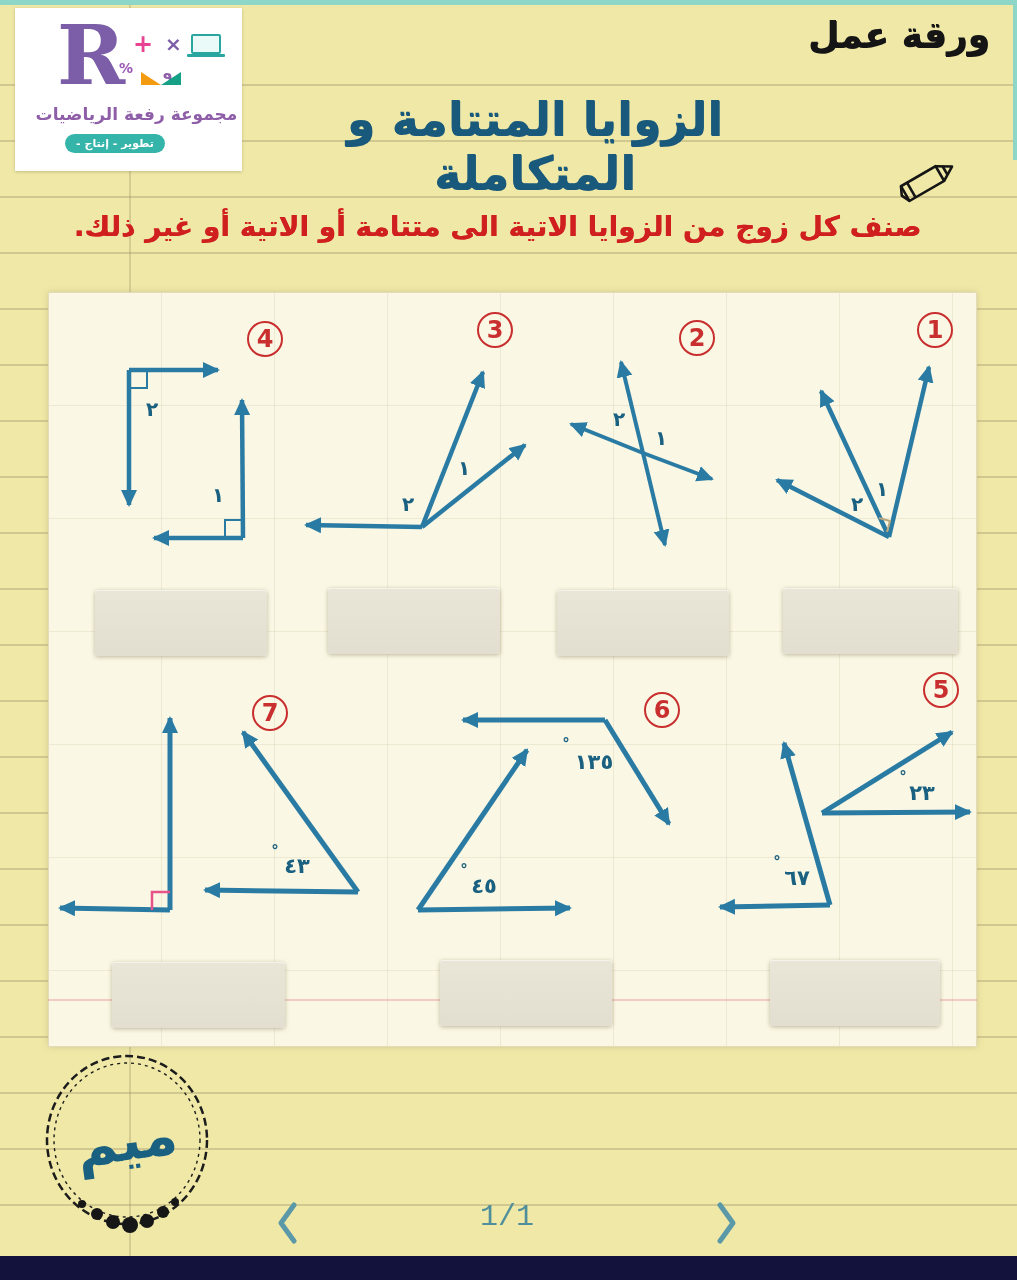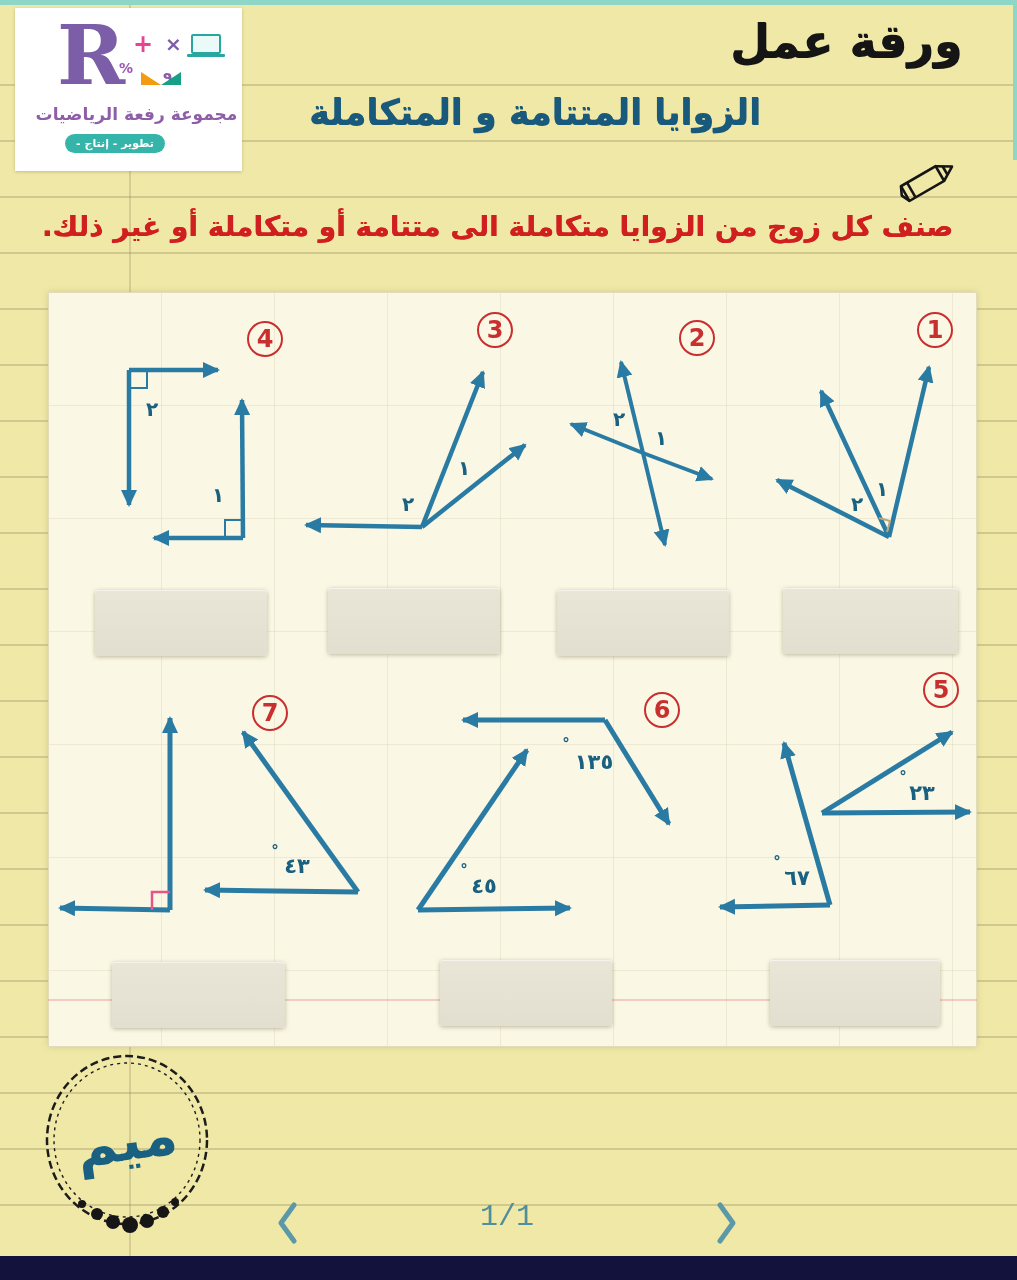--- a/index.html
+++ b/index.html
@@ -15,23 +15,23 @@
   .edge-top{left:0;top:0;width:1017px;height:5px;background:#8ed6c8;}
   .edge-right{right:0;top:0;width:4px;height:160px;background:#8ed6c8;}
   
   .logo-card{left:15px;top:8px;width:227px;height:163px;background:#ffffff;box-shadow:0 1px 3px rgba(120,110,70,.35);}
   .logo-r{position:absolute;left:42px;top:6px;font-family:"DejaVu Serif",serif;font-size:82px;font-weight:bold;color:#7b5ea7;line-height:1;}
   .logo-decor{position:absolute;font-weight:bold;}
   .logo-name{position:absolute;left:0;top:96px;width:100%;text-align:center;color:#8e5fa8;font-size:17px;font-weight:bold;direction:rtl;padding-left:16px;}
   .logo-badge{position:absolute;left:50px;top:126px;width:100px;height:19px;background:#35b5aa;border-radius:10px;color:#fff;
     font-size:11px;font-weight:bold;text-align:center;line-height:19px;direction:rtl;}
   
-  .worksheet-label{left:730px;top:14px;width:260px;text-align:left;font-size:46px;font-weight:bold;color:#151515;direction:rtl;
+  .worksheet-label{left:730px;top:14px;width:260px;text-align:right;font-size:36px;font-weight:bold;color:#151515;direction:rtl;
     text-shadow:0.6px 0.6px 0 #151515;}
-  .page-title{left:290px;top:92px;width:490px;text-align:center;font-size:35px;font-weight:bold;color:#19597c;direction:rtl;
+  .page-title{left:290px;top:92px;width:490px;text-align:center;font-size:46px;font-weight:bold;color:#19597c;direction:rtl;
     text-shadow:0.5px 0.5px 0 #19597c;}
   .instruction{left:40px;top:210px;width:915px;text-align:center;font-size:28px;font-weight:bold;color:#d01f1f;direction:rtl;
     text-shadow:0.4px 0.4px 0 #d01f1f;}
   
   .panel{left:48px;top:292px;width:929px;height:755px;background:#faf7e4;border:1px solid #e3dcba;
     background-image:
       repeating-linear-gradient(to right, transparent 0 112px, rgba(205,195,160,.28) 112px 113px),
       repeating-linear-gradient(to bottom, transparent 0 112px, rgba(205,195,160,.28) 112px 113px);
     box-shadow:0 0 6px rgba(160,150,110,.35);}
   .panel-pinkline{left:48px;top:999px;width:929px;height:2px;background:rgba(225,120,130,.35);}
@@ -81,21 +81,21 @@
   <svg class="abs" style="left:888px;top:150px;" width="80" height="62">
     <g transform="rotate(-30 40 31)" fill="none" stroke="#151515" stroke-width="2.6" stroke-linejoin="round">
       <rect x="14" y="22" width="40" height="17"></rect>
       <path d="M54,22 L68,30.5 L54,39"></path>
       <path d="M60,25.5 L60,35.5"></path>
       <path d="M21,22 L21,39"></path>
       <path d="M14,22 L10,30.5 L14,39"></path>
     </g>
   </svg>
 
-  <div class="abs instruction">صنف كل زوج من الزوايا متكاملة الى متتامة أو متكاملة أو غير ذلك.</div>
+  <div class="abs instruction">صنف كل زوج من الزوايا الاتية الى متتامة أو الاتية أو غير ذلك.</div>
 
   <div class="abs panel"></div>
   <div class="abs panel-pinkline"></div>
 
   <div class="abs cnum" style="left:247px;top:321px;">4</div>
   <div class="abs cnum" style="left:477px;top:312px;">3</div>
   <div class="abs cnum" style="left:679px;top:320px;">2</div>
   <div class="abs cnum" style="left:917px;top:312px;">1</div>
   <div class="abs cnum" style="left:252px;top:695px;">7</div>
   <div class="abs cnum" style="left:644px;top:692px;">6</div>

